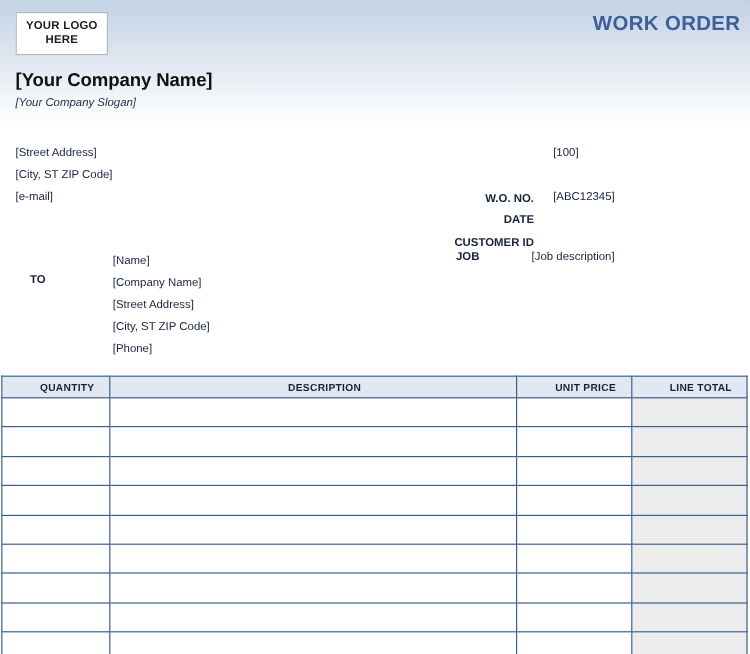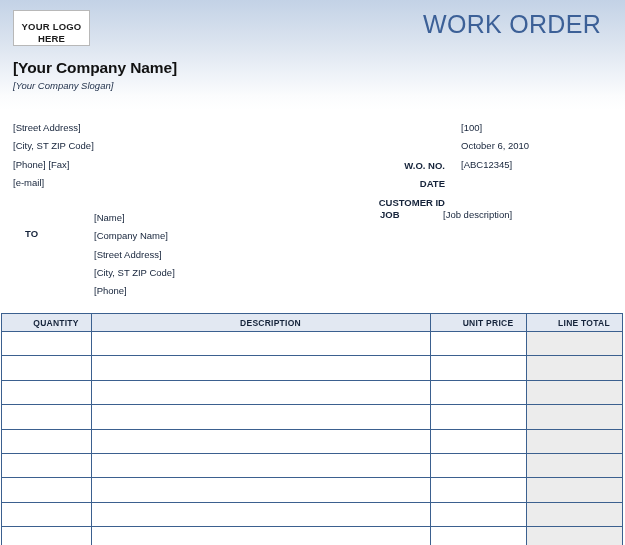--- a/index.html
+++ b/index.html
@@ -28,37 +28,37 @@
     left: 13px;
     top: 10px;
     width: 77px;
     height: 36px;
     background: #ffffff;
     border: 1px solid #b8b8b8;
     box-sizing: border-box;
     display: flex;
     flex-direction: column;
     align-items: center;
-    justify-content: flex-end;
+    justify-content: center;
     line-height: 1.25;
   }
   .logo-line {
     font-size: 9.5px;
     font-weight: bold;
     color: #1b1b1b;
     letter-spacing: 0.2px;
     white-space: nowrap;
   }
 
   .doc-title {
     position: absolute;
-    right: 24px;
+    right: 8px;
     top: 10px;
-    font-size: 25px;
-    font-weight: normal;
+    font-size: 17px;
+    font-weight: bold;
     color: #3c6097;
     letter-spacing: 0.3px;
     white-space: nowrap;
   }
 
   .company-name {
     position: absolute;
     left: 13px;
     top: 59px;
     font-size: 15.5px;
@@ -209,32 +209,30 @@
   </div>
 
   <div class="doc-title">WORK ORDER</div>
 
   <div class="company-name">[Your Company Name]</div>
   <div class="company-slogan">[Your Company Slogan]</div>
 
   <div class="addr-block">
     <div class="addr-line">[Street Address]</div>
     <div class="addr-line">[City, ST  ZIP Code]</div>
-    <div class="addr-line">[Phone] [Fax]</div>
     <div class="addr-line">[e-mail]</div>
   </div>
 
   <div class="meta-block">
     <div class="meta-row">
       <div class="meta-label">W.O. NO.</div>
       <div class="meta-value">[100]</div>
     </div>
     <div class="meta-row">
       <div class="meta-label">DATE</div>
-      <div class="meta-value">October 6, 2010</div>
     </div>
     <div class="meta-row">
       <div class="meta-label">CUSTOMER ID</div>
       <div class="meta-value">[ABC12345]</div>
     </div>
   </div>
 
   <div class="to-label">TO</div>
   <div class="to-block">
     <div class="to-line">[Name]</div>

